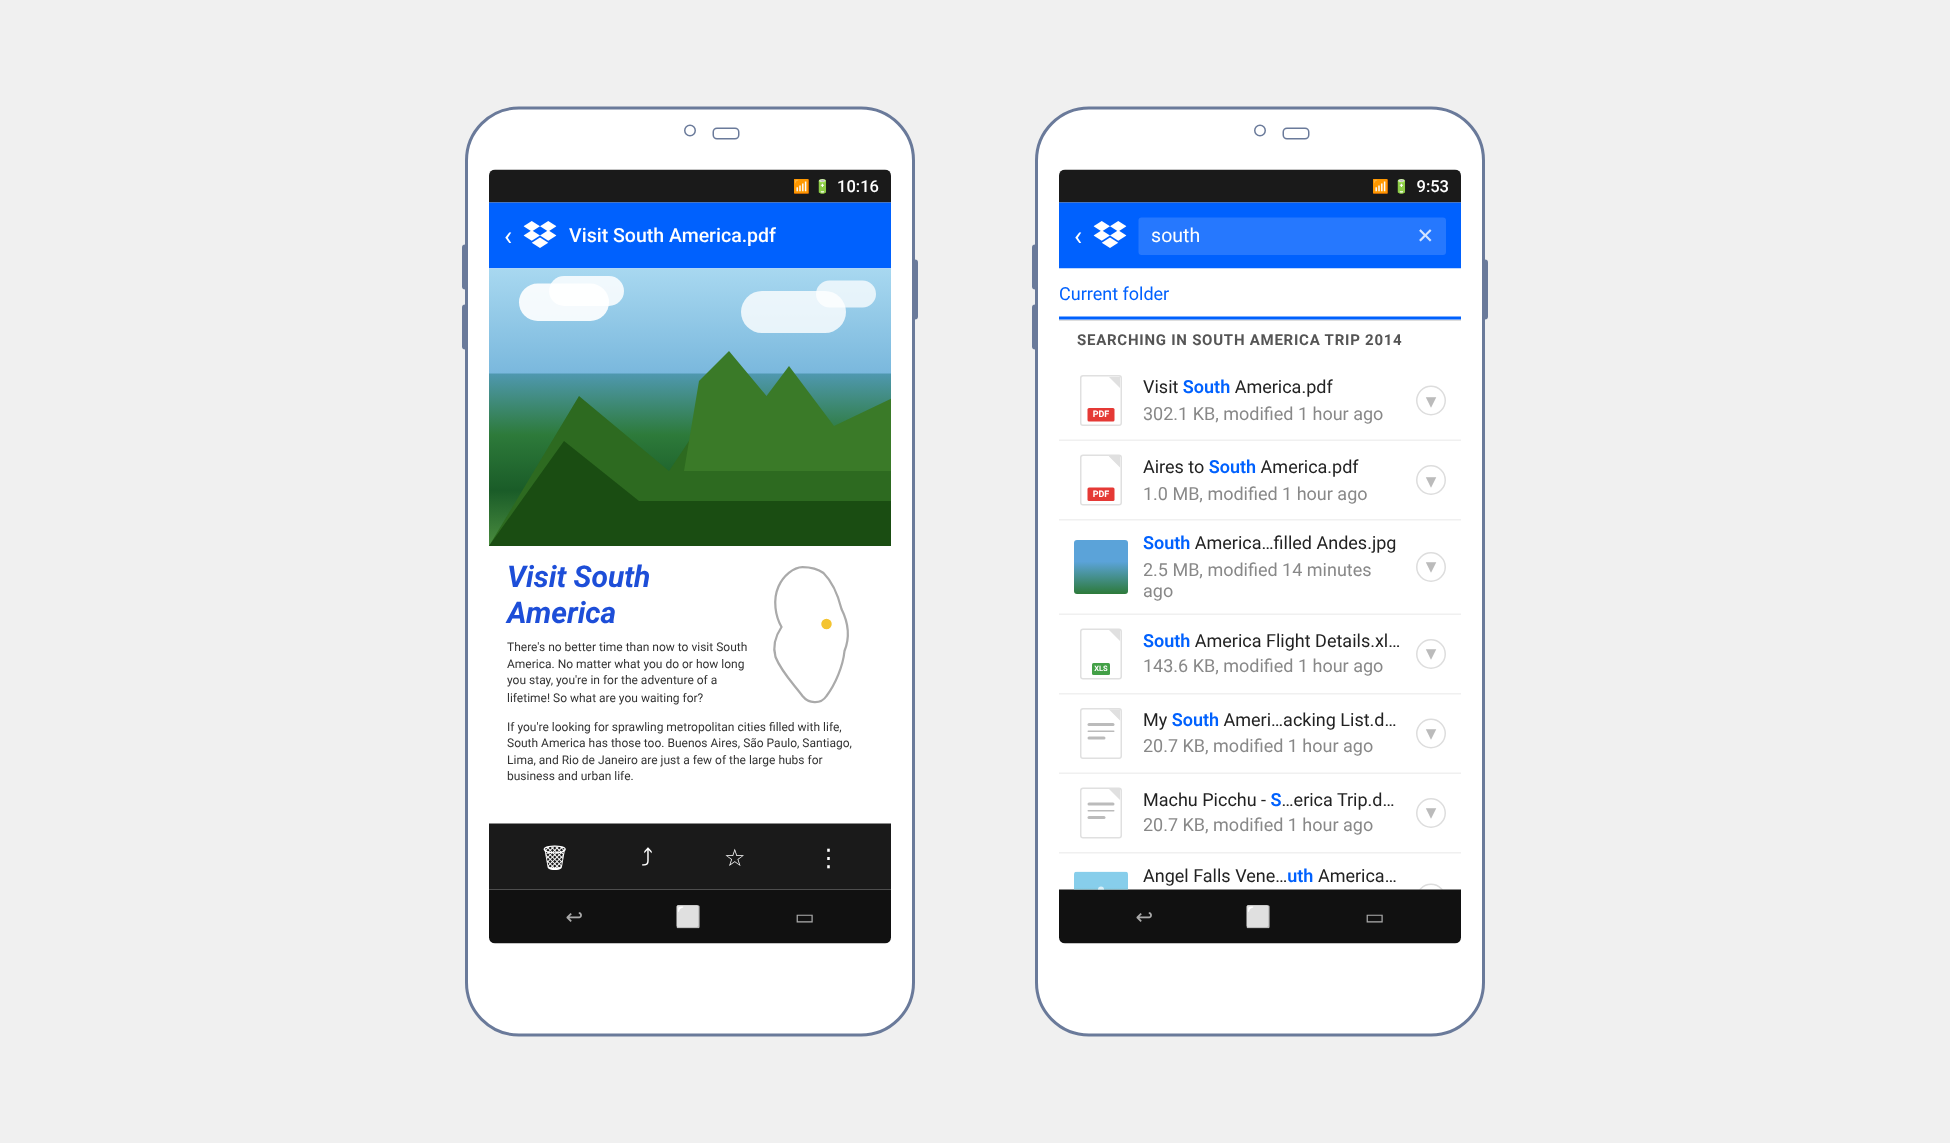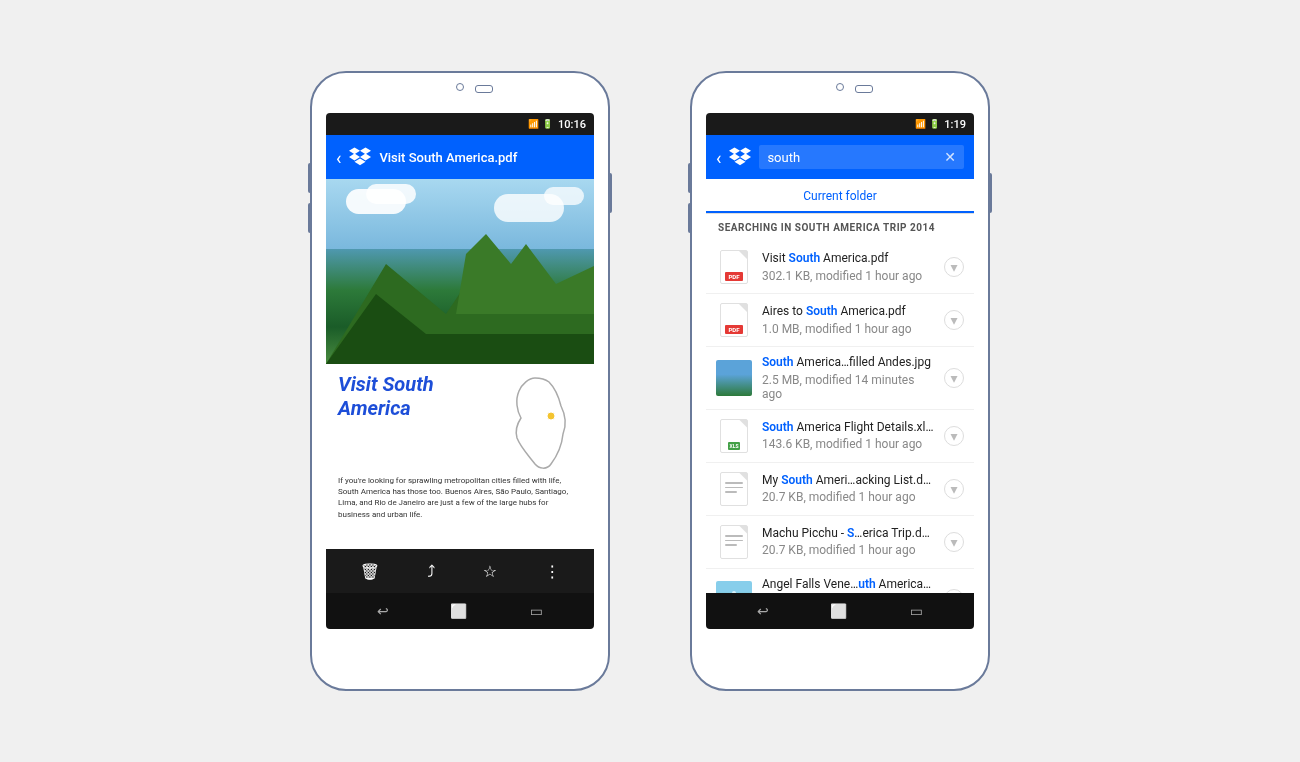--- a/index.html
+++ b/index.html
@@ -215,21 +215,21 @@
       font-size: 14px;
     }
     
     .search-tabs {
       display: flex;
       border-bottom: 1px solid #ddd;
       background: white;
     }
     .search-tab {
       flex: 1;
-      text-align: center;
+      text-align: left;
       padding: 10px 0;
       font-size: 12px;
       cursor: pointer;
       position: relative;
     }
     .search-tab.active {
       color: #0061fe;
     }
     .search-tab.active::after {
       content: '';
@@ -472,20 +472,21 @@
               <polygon points="0,130 60,30 120,80 160,20 220,70 272,40 272,130" fill="#2d6a20"></polygon>
               <polygon points="0,130 50,60 100,100 272,100 272,130" fill="#1a4d12"></polygon>
               <polygon points="140,20 160,0 185,30 200,10 230,50 272,30 272,80 130,80" fill="#3a7a28"></polygon>
             </svg>
           </div>
 
           <div class="pdf-text-area">
             <div style="display:flex; gap:6px; align-items:flex-start;">
               <div style="flex:1;">
                 <div class="pdf-visit-title">Visit South America</div>
+                <div class="pdf-body-text">There's no better time than now to visit South America. No matter what you do or how long you stay, you're in for the adventure of a lifetime! So what are you waiting for?</div>
               </div>
               <div style="width:75px; flex-shrink:0; margin-top:4px;">
                 
                 <svg width="70" height="95" viewBox="0 0 70 95">
                   <path d="M28,2 C22,2 15,8 12,15 C8,24 10,35 14,42 C10,48 8,55 10,62 C14,72 22,80 28,88 C32,93 40,94 44,88 C50,80 55,68 56,58 C60,48 58,38 54,30 C52,22 48,12 42,6 C38,3 32,2 28,2 Z" fill="none" stroke="#aaa" stroke-width="1.5"></path>
 
                   <circle cx="44" cy="40" r="4" fill="#f4c430" stroke="white" stroke-width="1"></circle>
                 </svg>
               </div>
             </div>
@@ -514,21 +515,21 @@
     <div class="btn-vol-up"></div>
     <div class="btn-vol-down"></div>
     <div class="screen">
       <div class="screen-content">
 
         <div class="status-bar">
           <div class="status-icons">
             <span class="wifi-icon">📶</span>
             <span class="battery-icon">🔋</span>
           </div>
-          <span class="time">1:19</span>
+          <span class="time">9:53</span>
         </div>
 
         <div class="app-header dropbox-blue">
           <span class="back-arrow">‹</span>
           <svg class="dropbox-logo" viewBox="0 0 32 28" width="22" height="22">
             <polygon class="dropbox-svg" points="8,0 16,5 8,10 0,5"></polygon>
             <polygon class="dropbox-svg" points="24,0 32,5 24,10 16,5"></polygon>
             <polygon class="dropbox-svg" points="0,14 8,9 16,14 8,19"></polygon>
             <polygon class="dropbox-svg" points="16,14 24,9 32,14 24,19"></polygon>
             <polygon class="dropbox-svg" points="8,21 16,16 24,21 16,26"></polygon>

